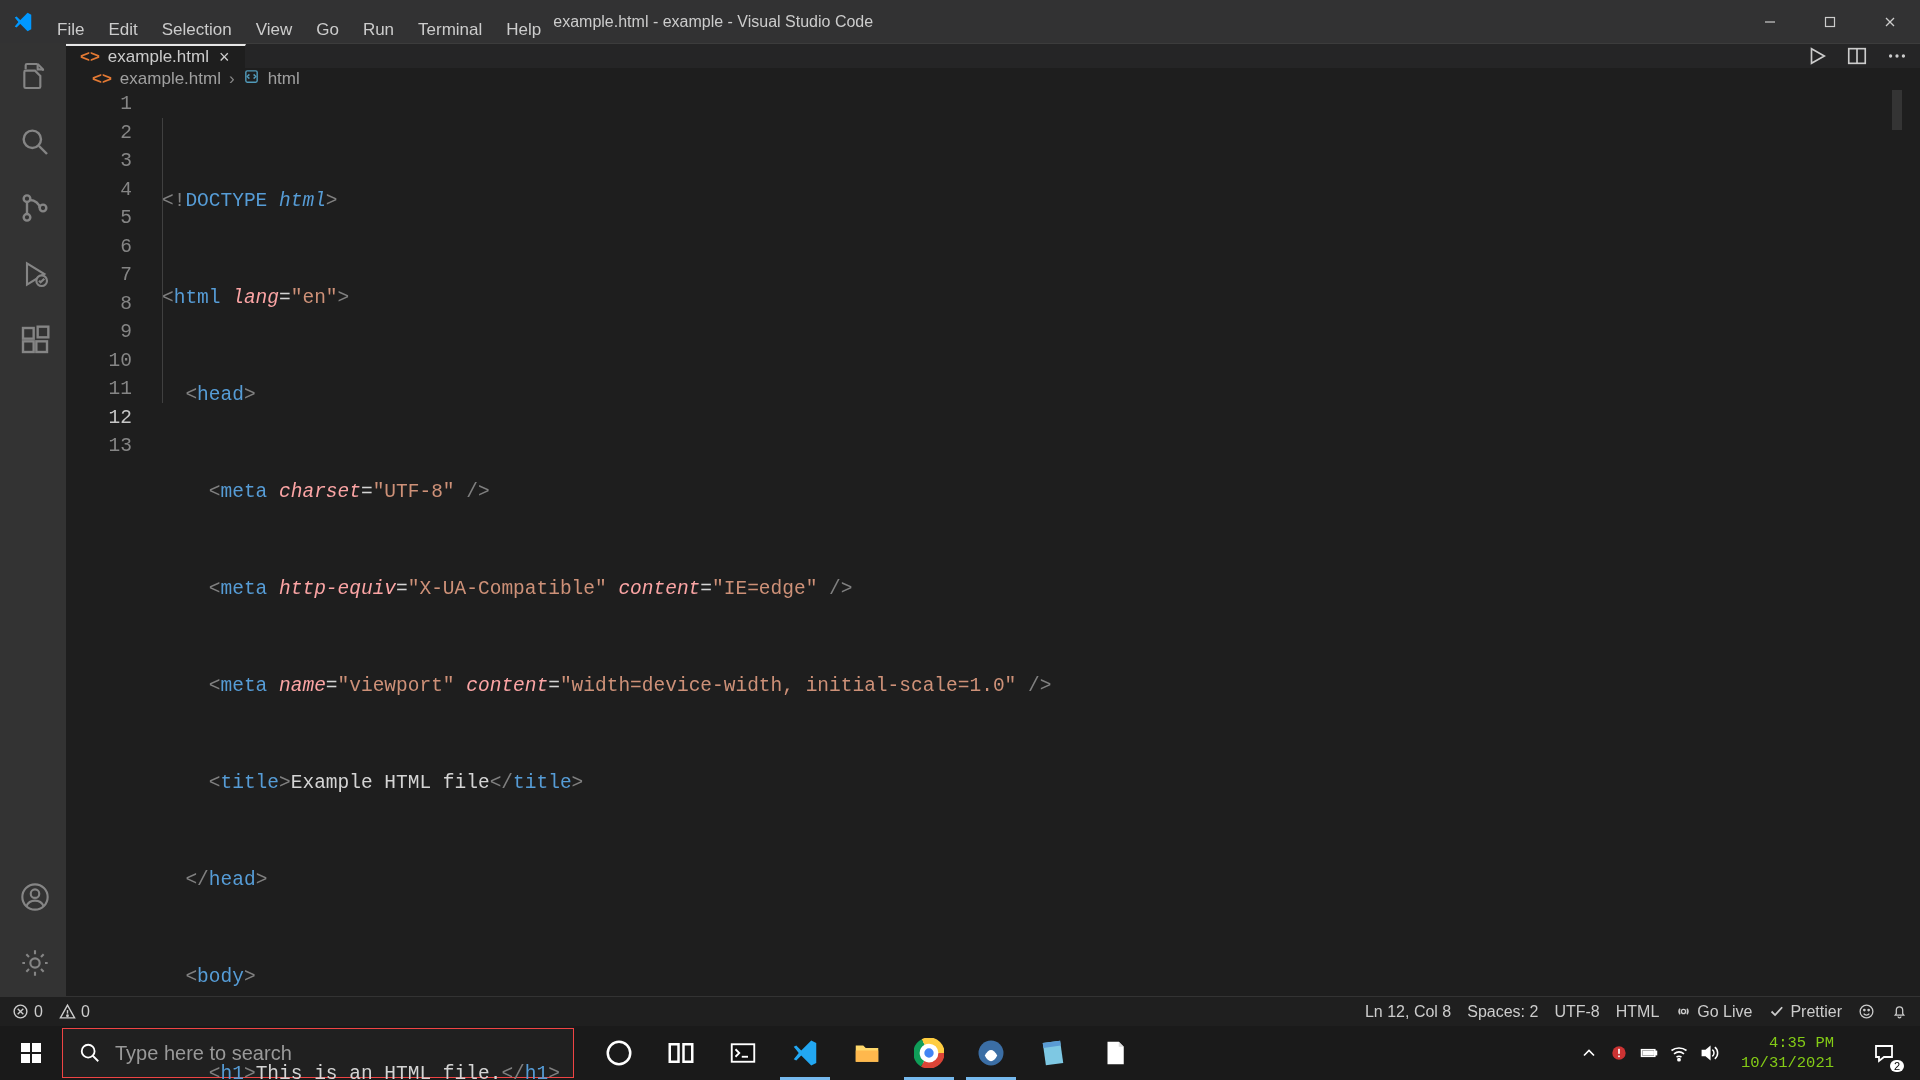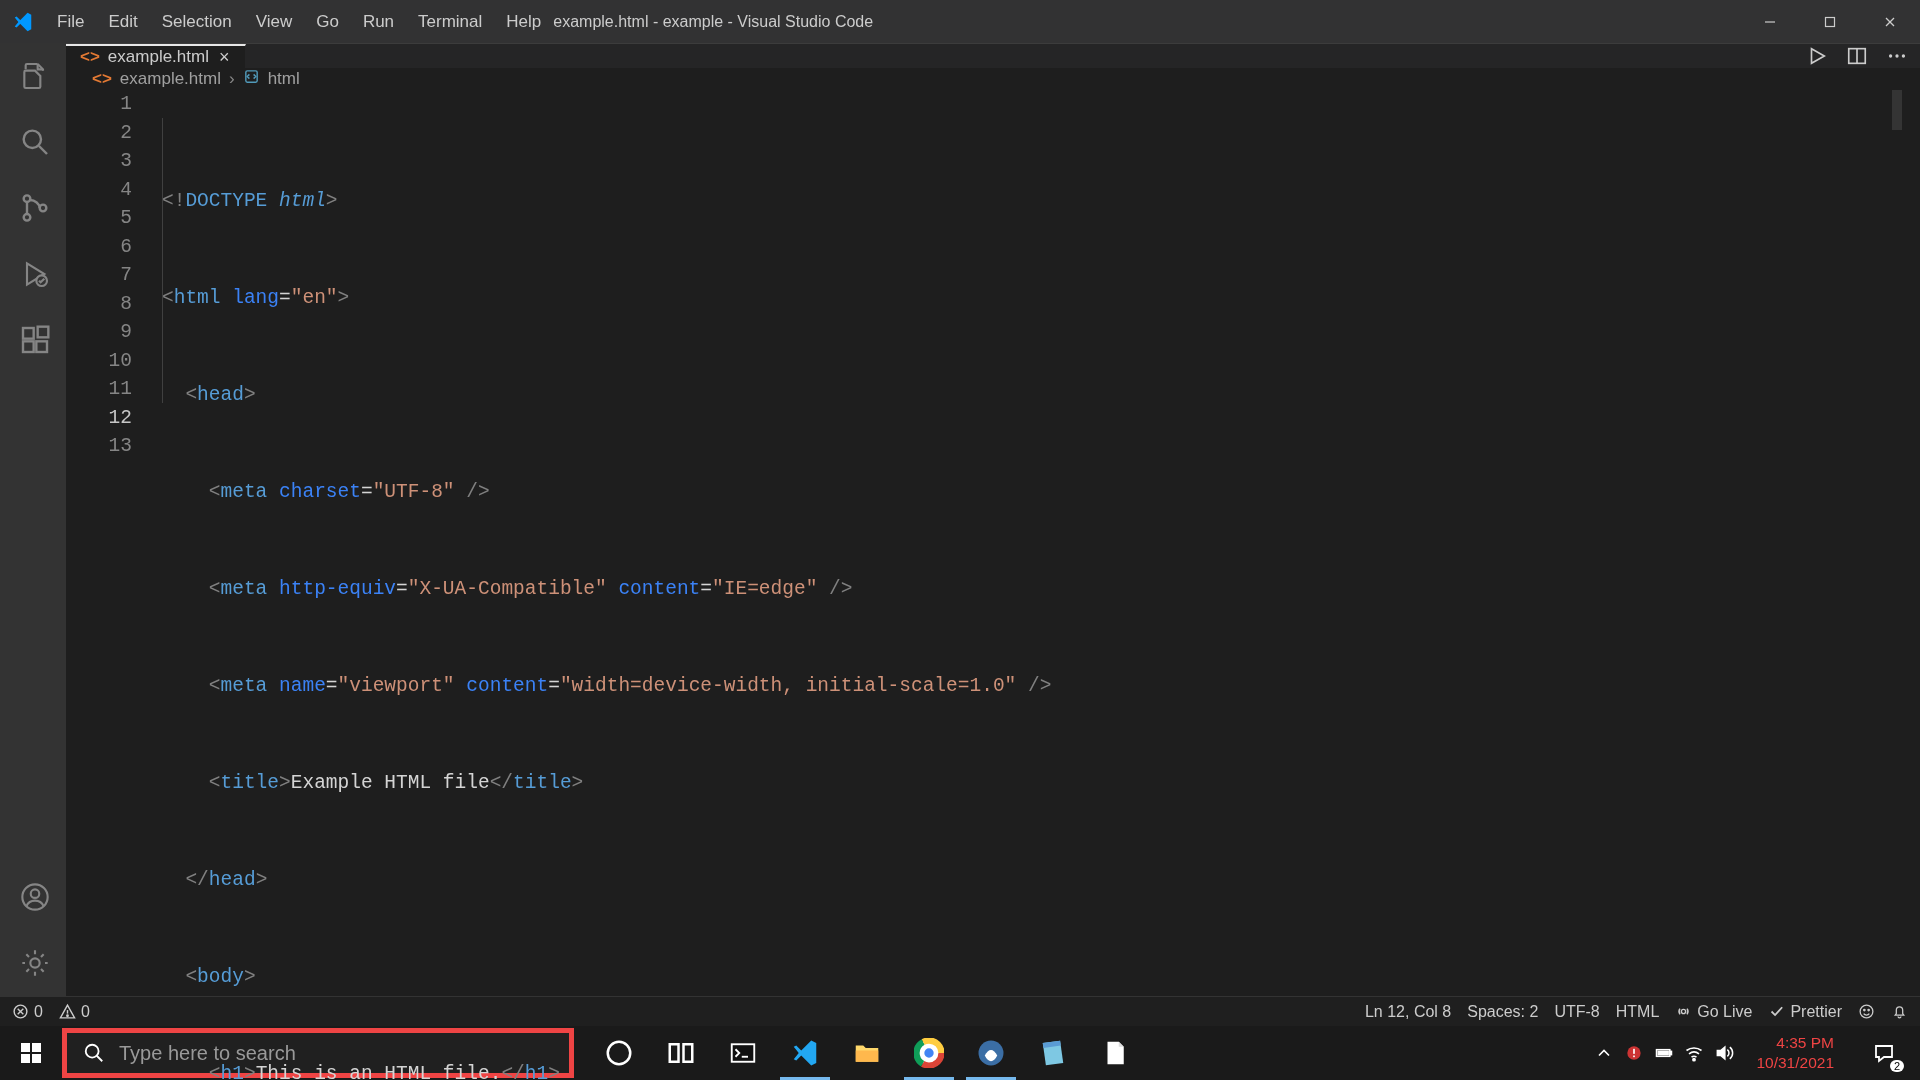--- a/index.html
+++ b/index.html
@@ -23,21 +23,21 @@
   -webkit-user-select: none;
 }
 .title-bar .logo {
   width: 45px;
   display: flex;
   align-items: center;
   justify-content: center;
 }
 .title-bar .logo svg { width: 22px; height: 22px; }
 .menu { display: flex; }
-.menu-item { padding: 0 12px; height: 43px; line-height: 43px; font-size: 17px; color: #ccc; cursor: default; }
+.menu-item { padding: 8px 12px; height: 43px; line-height: 43px; font-size: 17px; color: #ccc; cursor: default; }
 .title-center { flex: 1; text-align: left; font-size: 16px; color: #cccccc; }
 .win-controls { display: flex; }
 .win-btn {
   width: 60px; height: 43px;
   display: flex; align-items: center; justify-content: center;
   color: #ccc; cursor: default;
 }
 .win-btn svg { width: 14px; height: 14px; }
 
 
@@ -139,21 +139,21 @@
 .code .line.active { background: rgba(255,255,255,0.04); box-shadow: inset 0 0 0 1px rgba(255,255,255,0.08); }
 .cursor {
   position: absolute;
   width: 2px; height: 24px;
   background: #aeafad;
 }
 
 
 .t-ang { color: #808080; }           
 .t-tag { color: #569cd6; }            
-.t-attr { color: #3b82f6; } 
+.t-attr { color: #fca5a5; font-style: italic; } 
 .t-doctype { color: #569cd6; font-style: italic; }
 .t-eq { color: #d4d4d4; }
 .t-str { color: #ce9178; }            
 .t-text { color: #d4d4d4; }
 
 
 .minimap {
   position: absolute;
   right: 18px; top: 0;
   width: 10px; height: 40px;
@@ -189,21 +189,21 @@
   color: #fff;
 }
 .start-btn {
   width: 62px; height: 54px;
   display: flex; align-items: center; justify-content: center;
 }
 .start-btn svg { width: 24px; height: 24px; }
 .search-box {
   width: 512px; height: 50px;
   background: #202020;
-  border: 5px solid #ef4444;
+  border: 1px solid #ef4444;
   display: flex; align-items: center;
   padding: 0 16px;
   gap: 14px;
   color: #999;
   font-size: 20px;
 }
 .search-box svg { width: 22px; height: 22px; }
 .task-icons { display: flex; align-items: center; height: 54px; margin-left: 14px; }
 .task-icon {
   width: 62px; height: 54px;
@@ -217,21 +217,21 @@
 }
 .task-icon svg { width: 30px; height: 30px; }
 .systray {
   margin-left: auto;
   display: flex; align-items: center;
   gap: 12px;
   padding-right: 8px;
 }
 .systray-icons { display: flex; gap: 10px; align-items: center; color: #fff; }
 .systray-icons svg { width: 20px; height: 20px; }
-.clock { text-align: right; font-size: 15.5px; line-height: 1.3; color: #ef4444; padding: 0 10px; }
+.clock { text-align: right; font-size: 15.5px; line-height: 1.3; color: #84cc16; padding: 0 10px; font-family: Liberation Mono, monospace; }
 .action-center {
   width: 56px; height: 54px;
   display: flex; align-items: center; justify-content: center;
   position: relative;
 }
 .action-center .badge {
   position: absolute; bottom: 8px; right: 8px;
   background: #fff; color: #000;
   font-size: 11px; padding: 0 4px; border-radius: 8px;
 }

